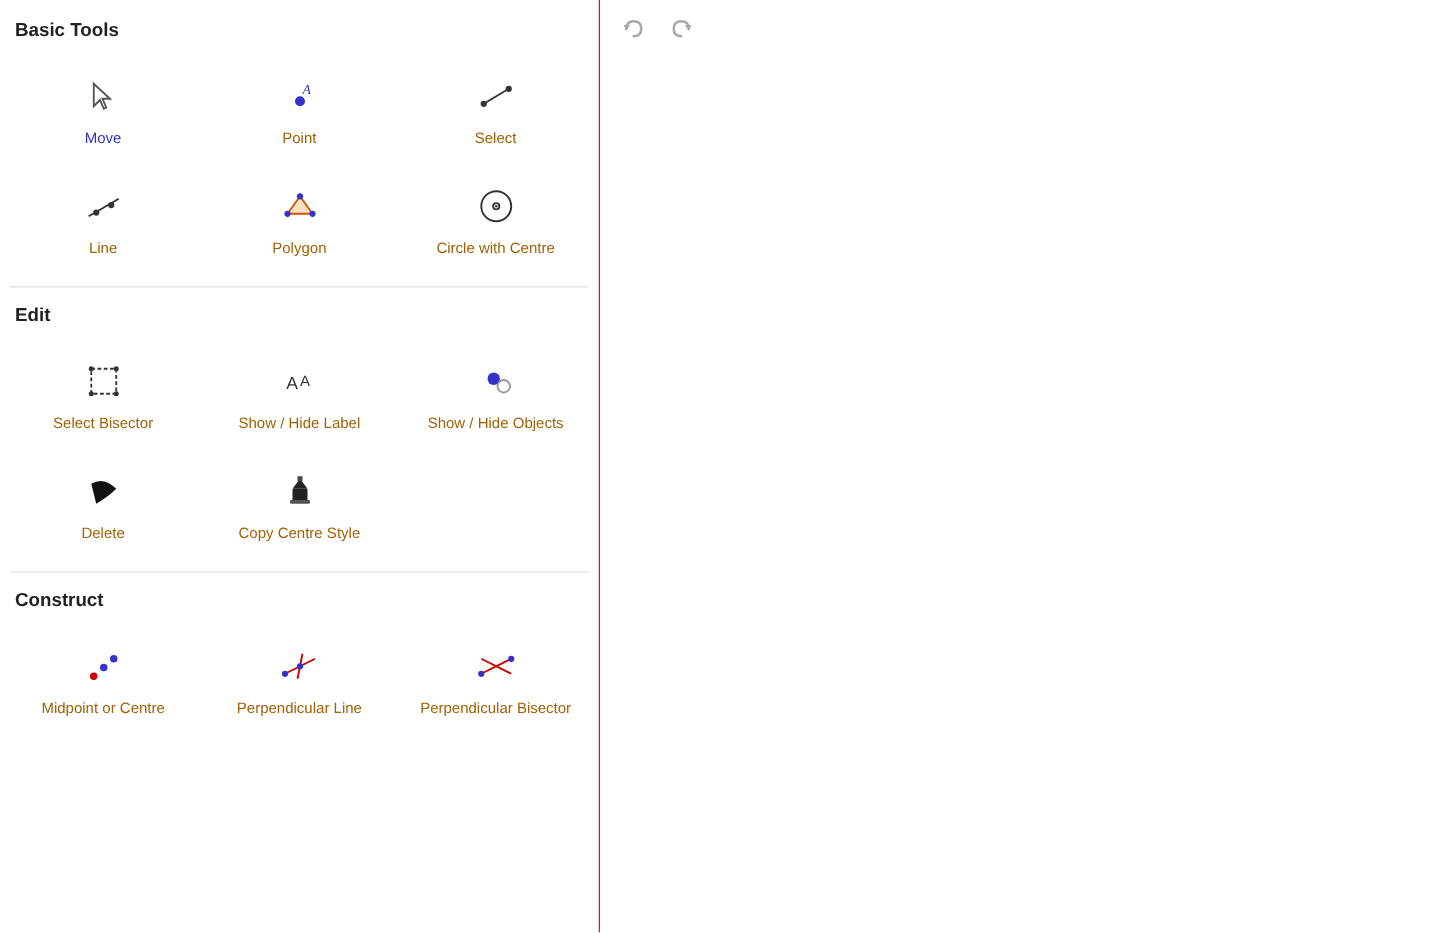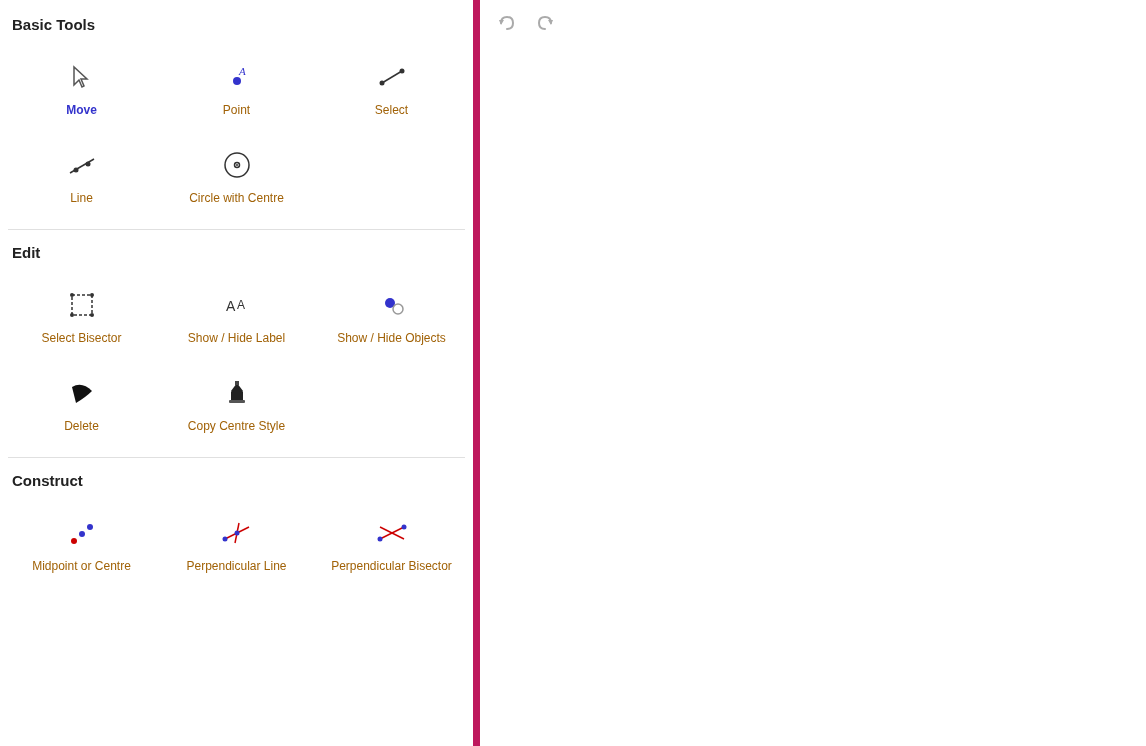--- a/index.html
+++ b/index.html
@@ -10,21 +10,21 @@
       display: flex;
       height: 746px;
       width: 1146px;
       overflow: hidden;
     }
 
     
     .left-panel {
       width: 480px;
       height: 100%;
-      border-right: 7px solid #be185d;
+      border-right: 1px solid #be185d;
       overflow-y: auto;
       padding: 16px 8px;
       position: relative;
     }
 
     .left-panel::-webkit-scrollbar {
       width: 8px;
     }
     .left-panel::-webkit-scrollbar-thumb {
       background: #ccc;
@@ -98,21 +98,21 @@
     }
 
     .tool-label {
       font-size: 12px;
       color: #a16207;
       line-height: 1.2;
     }
 
     .tool-item.active .tool-label {
       color: #3333cc;
-      font-weight: bold;
+      font-weight: normal;
     }
 
     .divider {
       height: 1px;
       background: #e0e0e0;
       margin: 8px 0 14px;
     }
 
     
     svg { overflow: visible; }
@@ -159,20 +159,31 @@
       <div class="tool-icon">
         <svg width="32" height="32" viewBox="0 0 32 32">
           <line x1="4" y1="24" x2="28" y2="10" stroke="#333" stroke-width="1.5"></line>
           <circle cx="10" cy="21" r="2.5" fill="#333"></circle>
           <circle cx="22" cy="15" r="2.5" fill="#333"></circle>
         </svg>
       </div>
       <div class="tool-label">Line</div>
     </div>
 
+    <div class="tool-item">
+      <div class="tool-icon">
+        <svg width="32" height="32" viewBox="0 0 32 32">
+          <polygon points="16,8 26,22 6,22" fill="rgba(255,150,50,0.3)" stroke="#cc5500" stroke-width="1.5"></polygon>
+          <circle cx="16" cy="8" r="2.5" fill="#3333cc"></circle>
+          <circle cx="26" cy="22" r="2.5" fill="#3333cc"></circle>
+          <circle cx="6" cy="22" r="2.5" fill="#3333cc"></circle>
+        </svg>
+      </div>
+      <div class="tool-label">Polygon</div>
+    </div>
 
     <div class="tool-item">
       <div class="tool-icon">
         <svg width="32" height="32" viewBox="0 0 32 32">
           <circle cx="16" cy="16" r="12" fill="none" stroke="#333" stroke-width="1.5"></circle>
           <circle cx="16" cy="16" r="2.5" fill="none" stroke="#333" stroke-width="1.5"></circle>
           <circle cx="16" cy="16" r="1" fill="#333"></circle>
         </svg>
       </div>
       <div class="tool-label">Circle with Centre</div>

